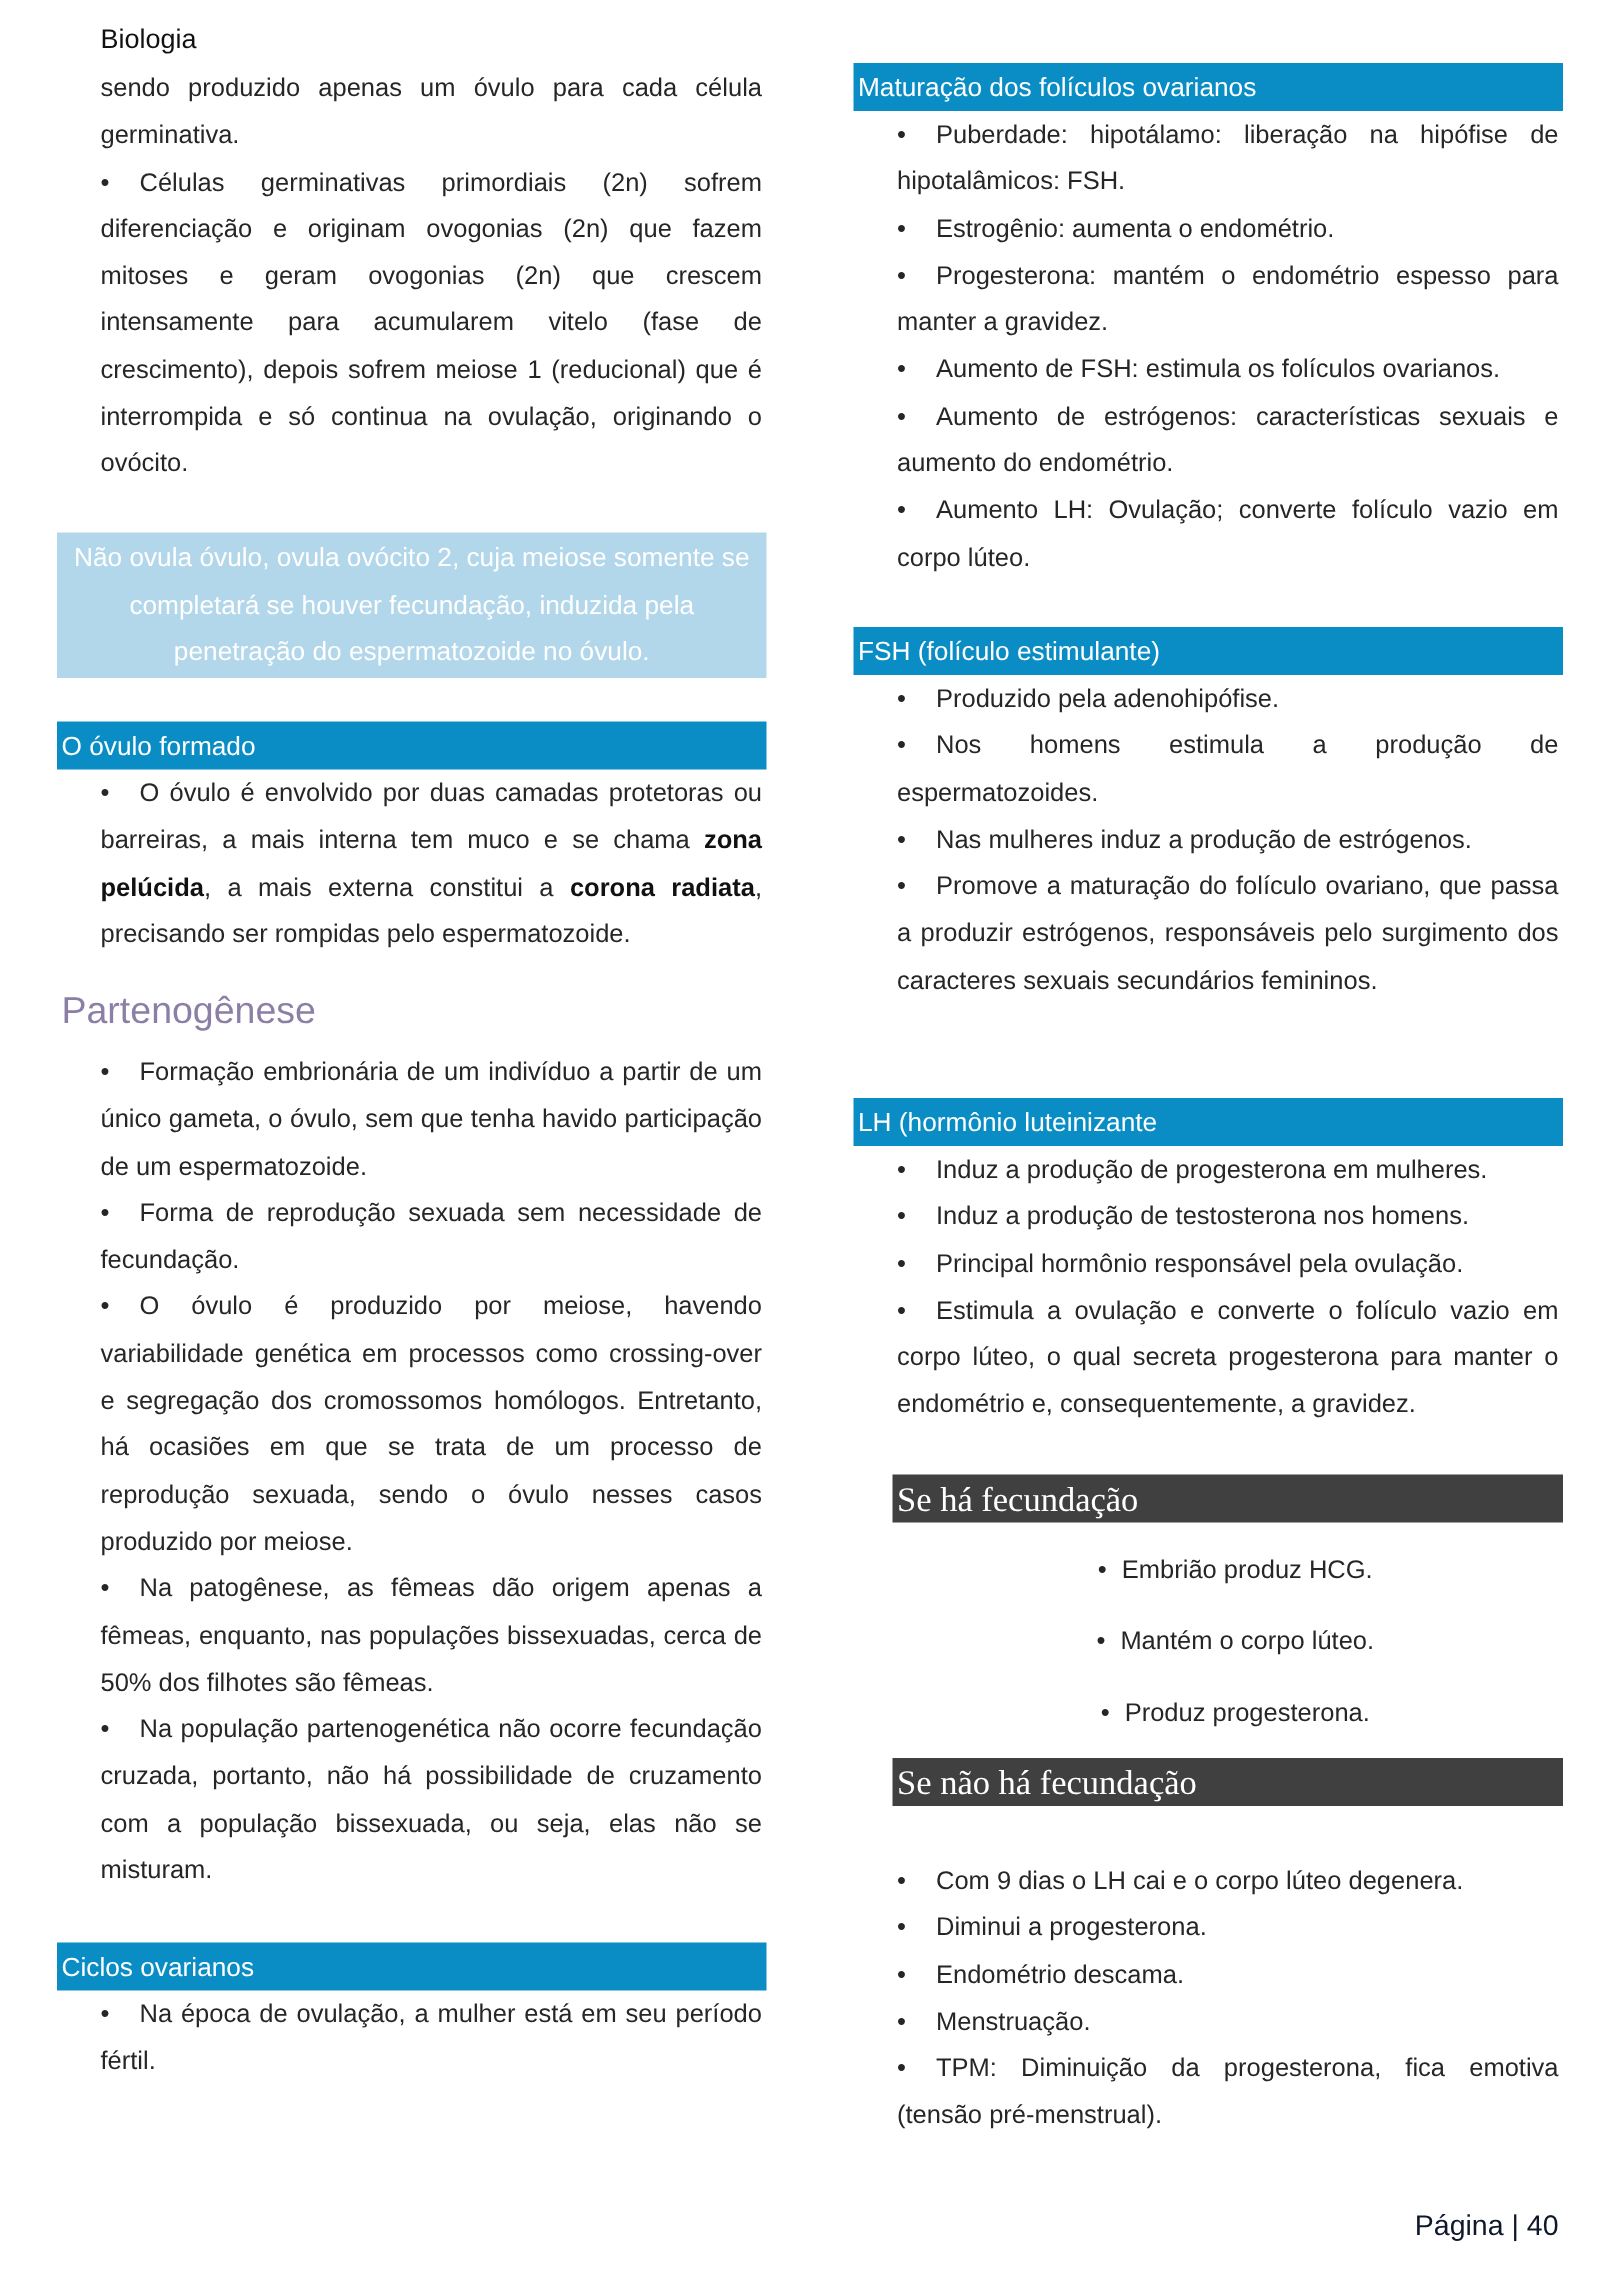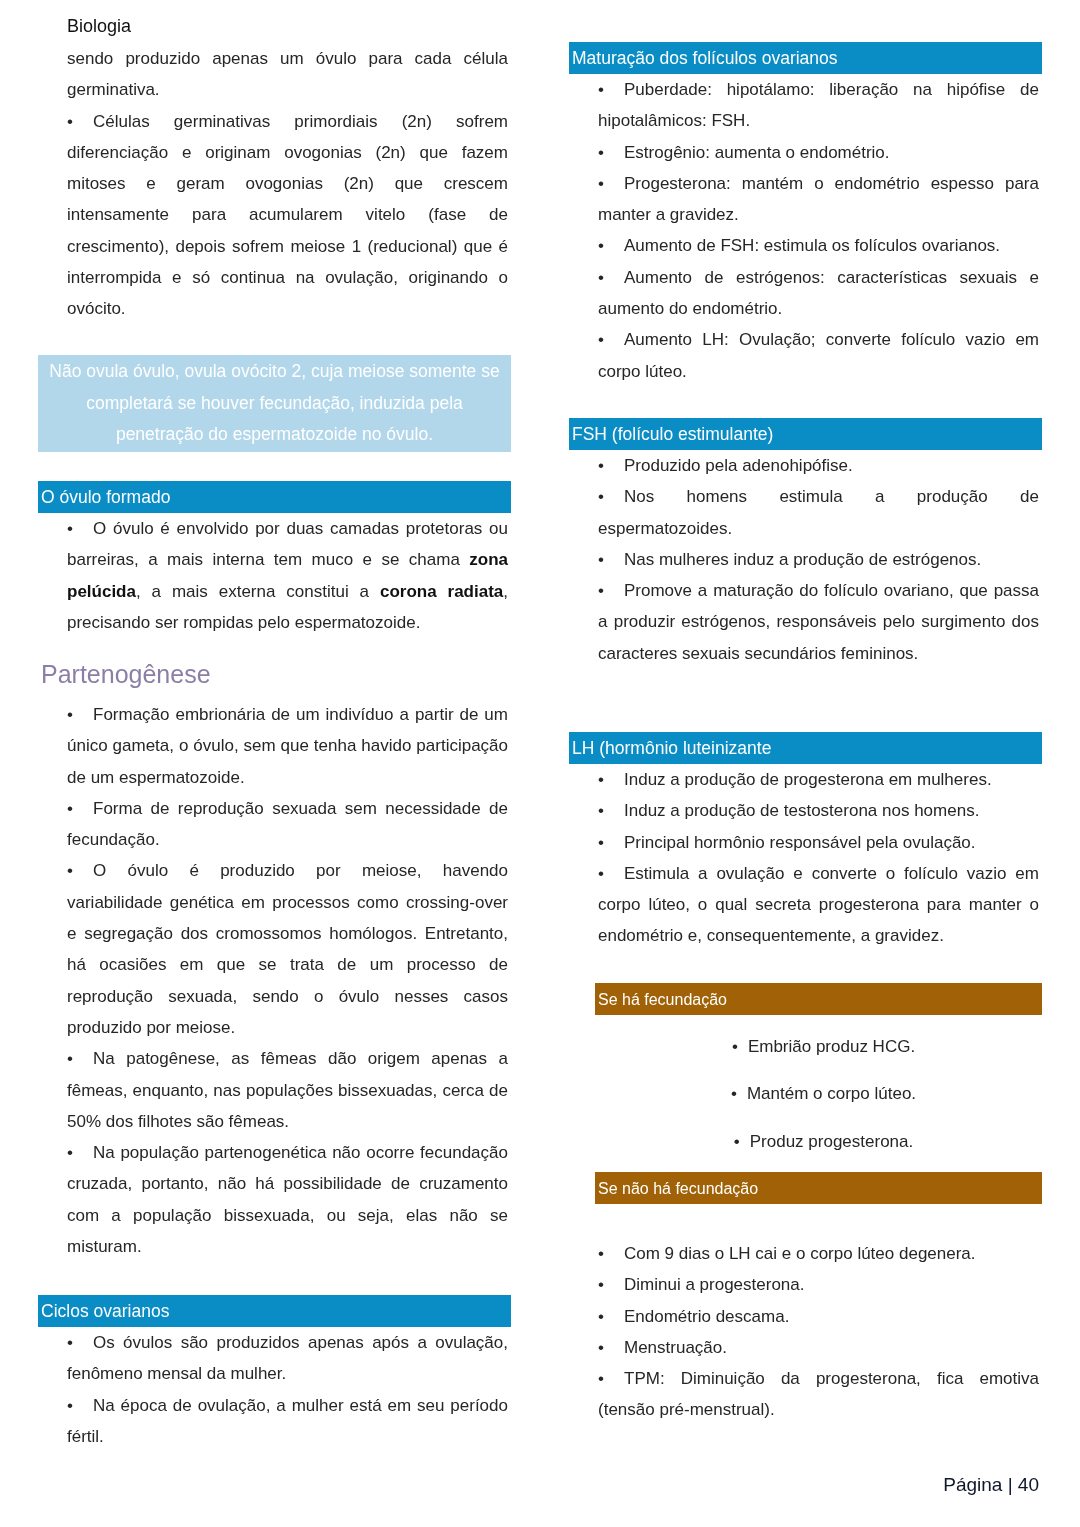--- a/index.html
+++ b/index.html
@@ -22,23 +22,23 @@
   }
   .indent { padding-left: 29px; padding-right: 3px; }
   .bullet-dot { display: inline-block; width: 26px; }
 
   .hdr {
     background: #0a8dc5; color: #fff; font-size: 17.5px;
     height: 32px; line-height: 33px; padding-left: 3px;
     font-family: "Liberation Sans", sans-serif;
   }
   .hdr-light {
-    background: #a16207; color: #fff; font-size: 16px;
+    background: #404040; color: #fff; font-size: 23px;
     height: 32px; line-height: 33px; padding-left: 3px;
-    font-family: Liberation Sans, sans-serif;
+    font-family: Liberation Serif, serif;
   }
   .callout {
     background: #b3d7ea; color: #fff; font-size: 17.5px; line-height: 31.5px;
     text-align: center; padding: 1px 4px;
     font-family: "Liberation Sans", sans-serif;
   }
   .section-title {
     color: #8c7fa5; font-size: 25px; font-family: "Liberation Sans", sans-serif;
   }
   b.term { font-weight: bold; color: #111; }
@@ -79,21 +79,20 @@
   <div style="position:absolute; top:699px; left:0; width:473px;">
     <div class="txt indent list-item"><span class="bullet-dot">•</span><span>Formação embrionária de um indivíduo a partir de um único gameta, o óvulo, sem que tenha havido participação de um espermatozoide.</span></div>
     <div class="txt indent list-item"><span class="bullet-dot">•</span><span>Forma de reprodução sexuada sem necessidade de fecundação.</span></div>
     <div class="txt indent list-item"><span class="bullet-dot">•</span><span>O óvulo é produzido por meiose, havendo variabilidade genética em processos como crossing-over e segregação dos cromossomos homólogos. Entretanto, há ocasiões em que se trata de um processo de reprodução sexuada, sendo o óvulo nesses casos produzido por meiose.</span></div>
     <div class="txt indent list-item"><span class="bullet-dot">•</span><span>Na patogênese, as fêmeas dão origem apenas a fêmeas, enquanto, nas populações bissexuadas, cerca de 50% dos filhotes são fêmeas.</span></div>
     <div class="txt indent list-item"><span class="bullet-dot">•</span><span>Na população partenogenética não ocorre fecundação cruzada, portanto, não há possibilidade de cruzamento com a população bissexuada, ou seja, elas não se misturam.</span></div>
   </div>
 
   <div style="position:absolute; top:1295px; left:0; width:473px;">
     <div class="hdr">Ciclos ovarianos</div>
-    <div class="txt indent list-item"><span class="bullet-dot">•</span><span>Os óvulos são produzidos apenas após a ovulação, fenômeno mensal da mulher.</span></div>
     <div class="txt indent list-item"><span class="bullet-dot">•</span><span>Na época de ovulação, a mulher está em seu período fértil.</span></div>
   </div>
 </div>
 
 <div class="col col-right">
   <div style="position:absolute; top:42px; left:0; width:473px;">
     <div class="hdr">Maturação dos folículos ovarianos</div>
     <div class="txt indent list-item"><span class="bullet-dot">•</span><span>Puberdade: hipotálamo: liberação na hipófise de hipotalâmicos: FSH.</span></div>
     <div class="txt indent list-item"><span class="bullet-dot">•</span><span>Estrogênio: aumenta o endométrio.</span></div>
     <div class="txt indent list-item"><span class="bullet-dot">•</span><span>Progesterona: mantém o endométrio espesso para manter a gravidez.</span></div>

